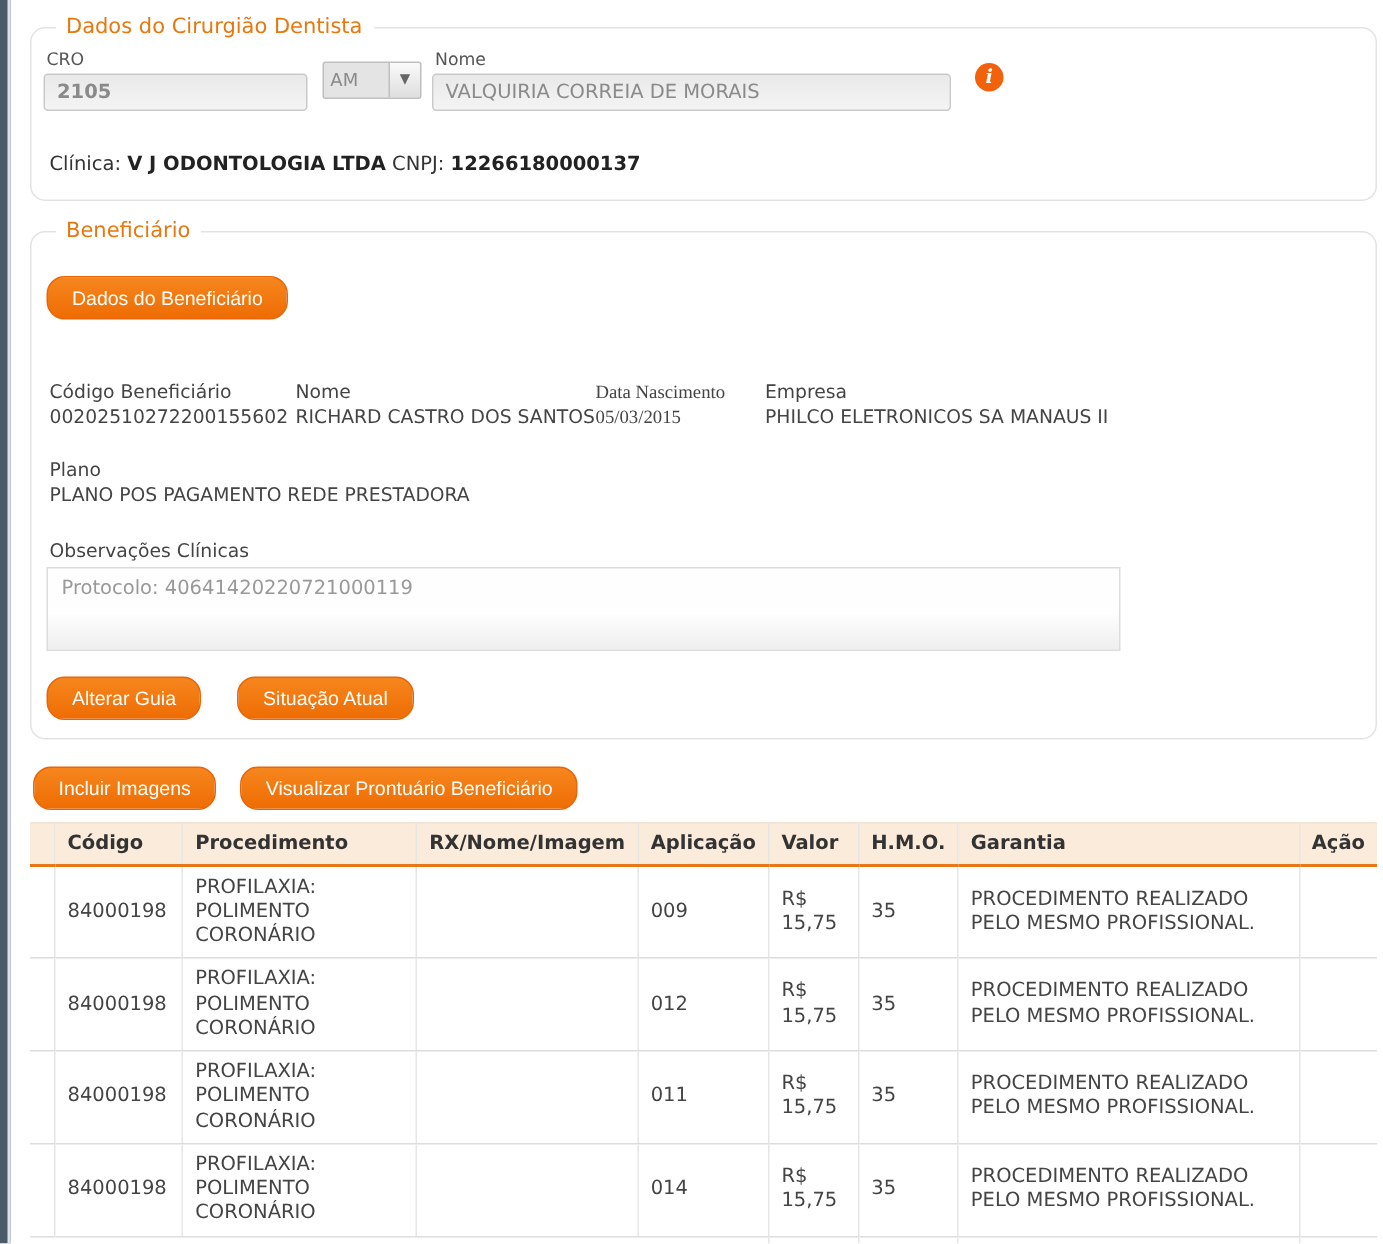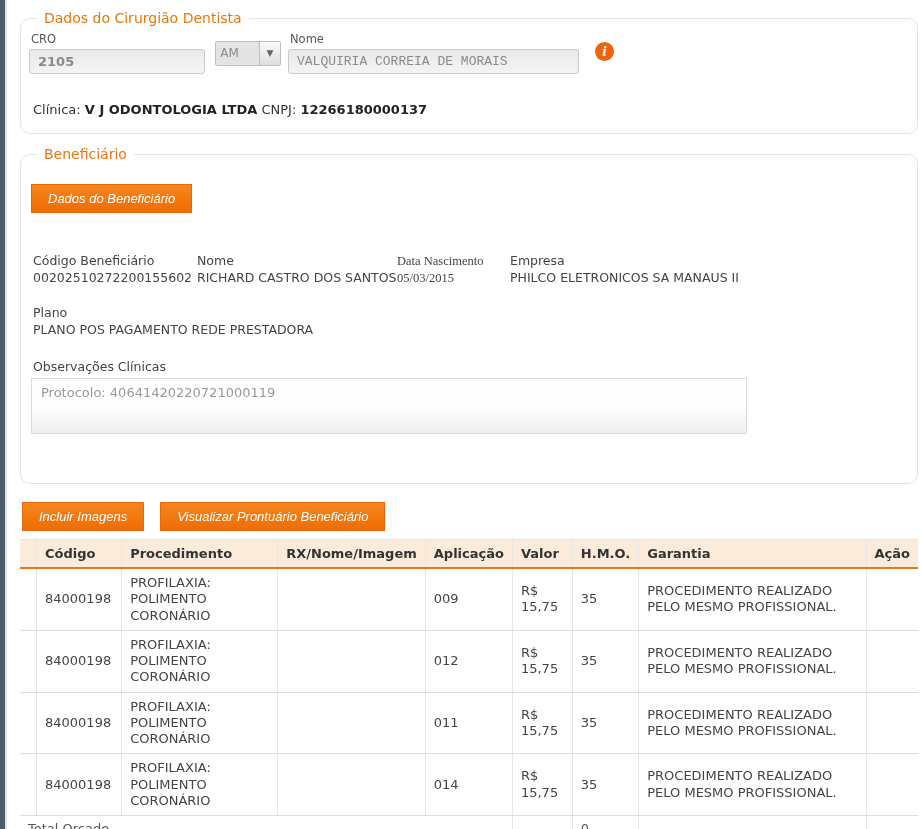--- a/index.html
+++ b/index.html
@@ -15,37 +15,37 @@
   fieldset { border:1px solid #e3e3e3; border-radius:10px; margin:0 0 12px 0;
     padding:4px 14px 12px 8px; }
   legend { color:#E8770E; font-size:14px; padding:0 7px; margin-left:8px; }
 
   .form-row { display:flex; align-items:center; margin-top:2px; }
   .field-label { font-size:11.5px; color:#555; display:block; margin:0 0 3px 2px; }
   .text-input { height:25px; background:linear-gradient(#e9e9e9,#f4f4f4);
     border:1px solid #c9c9c9; border-radius:3px; color:#8a8a8a; font-size:13px;
     padding:0 8px; display:flex; align-items:center; }
   .cro-w { width:176px;font-weight:bold; }
-  .nome-w { width:291px;font-family:Liberation Mono, monospace; }
+  .nome-w { width:346px; }
   .uf-select { display:flex; height:25px; margin:0 7px 0 10px; border:1px solid #bfbfbf;
     border-radius:2px; overflow:hidden; background:#e4e4e4;gap:16px; }
   .uf-val { width:27px; display:flex; align-items:center; justify-content:center;
     font-size:12px; color:#8a8a8a; }
   .uf-arrow { width:21px; border-left:1px solid #bfbfbf; background:linear-gradient(#fafafa,#dedede);
     display:flex; align-items:center; justify-content:center; font-size:9px; color:#666; }
   .info-icon { width:19px; height:19px; border-radius:50%; background:#F2610B; color:#fff;
     margin:0 0 3px 16px; display:flex; align-items:center; justify-content:center;
     font:italic bold 13px "DejaVu Serif","Liberation Serif",serif; cursor:pointer; }
   .clinica-line { margin:28px 0 4px 4px; font-size:13px; color:#333; }
   .clinica-line b { color:#222; }
 
   .ben-fieldset { min-height:338px; }
   .btn { display:inline-block; background:linear-gradient(#F6861E,#EE6D03);
-    border:1px solid #E8650A; border-radius:0; color:#fff; font-size:13px;
-    padding:6px 16px; cursor:pointer; white-space:nowrap;font-style:italic; }
+    border:1px solid #E8650A; border-radius:12px; color:#fff; font-size:13px;
+    padding:6px 16px; cursor:pointer; white-space:nowrap; }
   .ben-btn { margin:18px 0 0 2px; }
   .fields-row { display:flex; margin:40px 0 0 4px; font-size:12.5px; color:#444; line-height:1.35; }
   .fw1 { width:164px; } .fw2 { width:200px; } .fw3 { width:113px;font-family:Liberation Serif, serif; } .fw4 { flex:1; }
   .plano-block { margin:18px 0 0 4px; font-size:12.5px; color:#444; line-height:1.35; }
   .obs-label { margin:20px 0 4px 4px; font-size:12.5px; color:#444; }
   .obs-box { width:716px; height:56px; margin-left:2px; border:1px solid #dcdcdc;
     background:linear-gradient(#fefefe 55%, #eeeeee); font-size:13px; color:#999;
     padding:6px 9px; overflow:hidden; }
   .guia-buttons { margin:17px 0 0 2px; display:flex; gap:24px; }
 
@@ -117,20 +117,24 @@
     </div>
 
     <div class="plano-block">
       <div>Plano</div>
       <div>PLANO POS PAGAMENTO REDE PRESTADORA</div>
     </div>
 
     <div class="obs-label">Observações Clínicas</div>
     <div class="obs-box">Protocolo: 40641420220721000119</div>
 
+    <div class="guia-buttons">
+      <button class="btn">Alterar Guia</button>
+      <button class="btn">Situação Atual</button>
+    </div>
   </fieldset>
 
   <div class="toolbar">
     <button class="btn">Incluir Imagens</button>
     <button class="btn">Visualizar Prontuário Beneficiário</button>
   </div>
 
   <table class="proc-table">
     <colgroup>
       <col style="width:16px">

